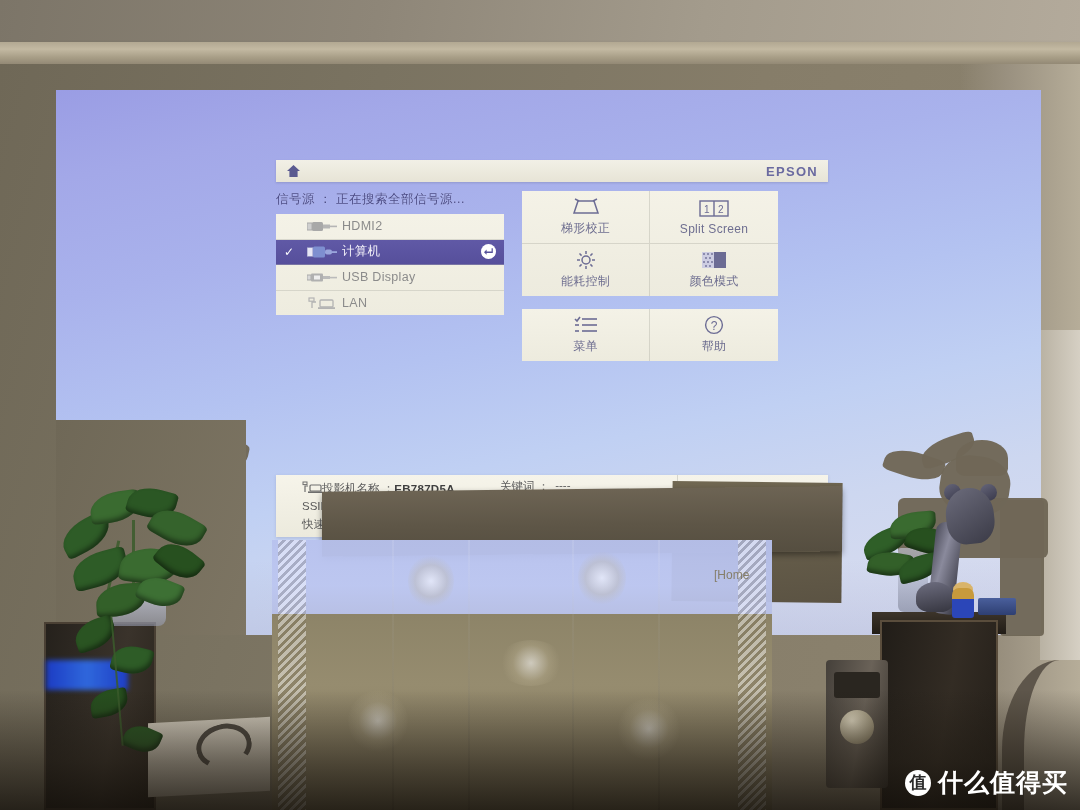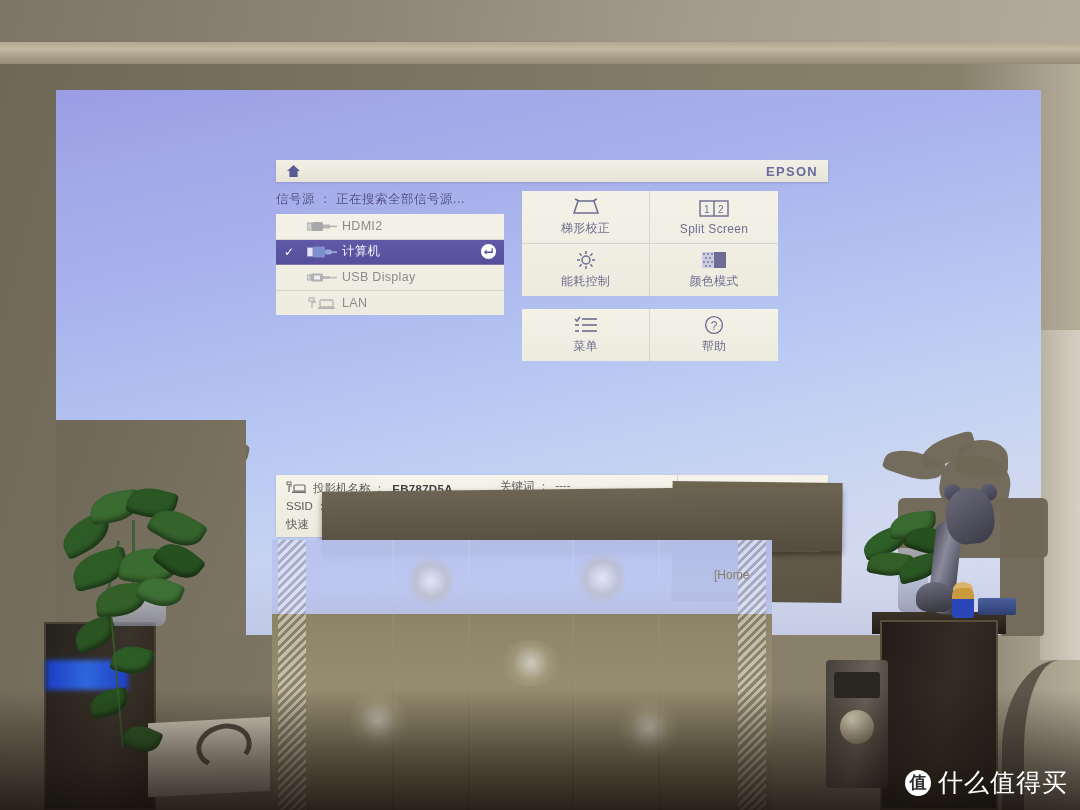--- a/index.html
+++ b/index.html
@@ -73,22 +73,22 @@
   .fn-ico{height:20px;display:flex;align-items:center;justify-content:center;}
   .fn-grid2{margin-top:13px;background:linear-gradient(180deg,#f4f2e7,#edebde);
     display:grid;grid-template-columns:1fr 1fr;}
   .fn-grid2 .fn-cell{border-bottom:none;}
 
   
   .infobar{position:absolute;left:276px;top:475px;width:552px;height:62px;
     background:linear-gradient(180deg,#f6f4ea,#eceadd);
     box-shadow:0 1px 3px rgba(70,70,110,.18);display:flex;}
   .info-left{flex:1;padding:6px 0 0 10px;}
-  .info-line{display:flex;align-items:center;gap:7px;font-size:11.5px;color:#5c5c5c;
-    margin-bottom:3px;}
+  .info-line{display:flex;align-items:center;font-size:11.5px;color:#5c5c5c;
+    margin-bottom:3px;margin-left:16px;}
   .info-k{color:#5a5a5a;}
   .info-v{color:#3f3f3f;font-weight:bold;letter-spacing:.3px;text-decoration:underline;}
   .info-right{width:150px;border-left:1px solid rgba(170,170,160,.4);
     display:flex;flex-direction:column;align-items:center;justify-content:center;gap:4px;}
   .devrow{display:flex;gap:3px;align-items:flex-end;}
   .guide-label{font-size:12px;color:#6e6e90;}
   .kw-block{position:absolute;left:500px;top:479px;font-size:11.5px;color:#5c5c5c;
     display:flex;gap:6px;}
 
   
@@ -167,21 +167,21 @@
     border-radius:50%;background:radial-gradient(circle at 35% 32%,#e8e0c8,#9a9076 70%,#6b6354);}
   .spk-grill{position:absolute;left:834px;top:672px;width:46px;height:26px;
     background:#2a2620;border-radius:3px;}
   .hose{position:absolute;left:1002px;top:660px;width:74px;height:150px;
     border-left:22px solid #5b5348;border-radius:60% 0 0 0;opacity:.95;}
 
   .watermark{position:absolute;left:905px;top:766px;display:flex;align-items:center;gap:7px;}
   .wm-circle{width:26px;height:26px;border-radius:50%;background:#fff;
     display:flex;align-items:center;justify-content:center;font-size:17px;
     color:#2b2b2b;font-weight:bold;}
-  .wm-text{font-size:25px;color:#fff;font-weight:normal;letter-spacing:1px;}
+  .wm-text{font-size:25px;color:#fff;font-weight:bold;letter-spacing:1px;}
 </style>
 </head>
 <body>
 
 <div id="stage">
 
   <div class="ceiling"></div>
   <div class="molding"></div>
   <div class="wall"></div>
   <div class="wall-right"></div>

